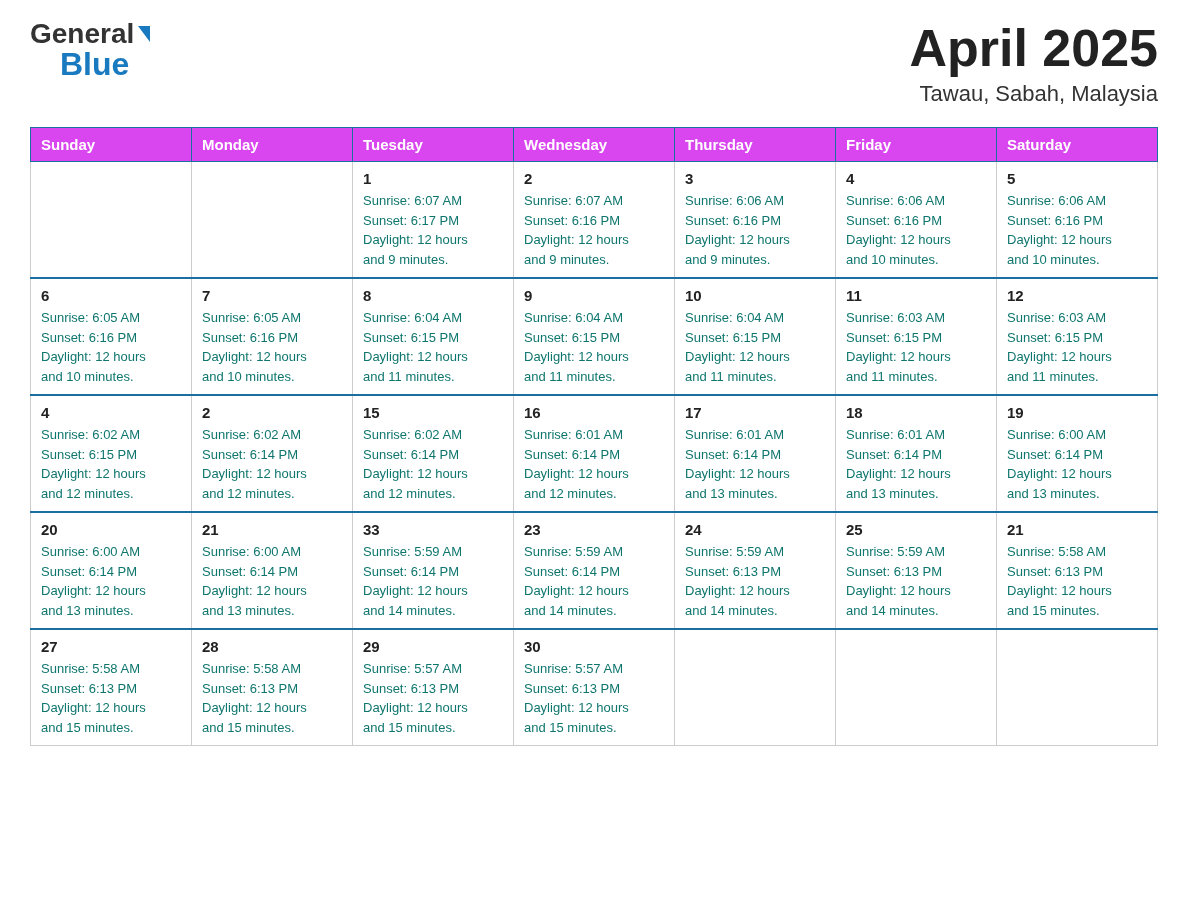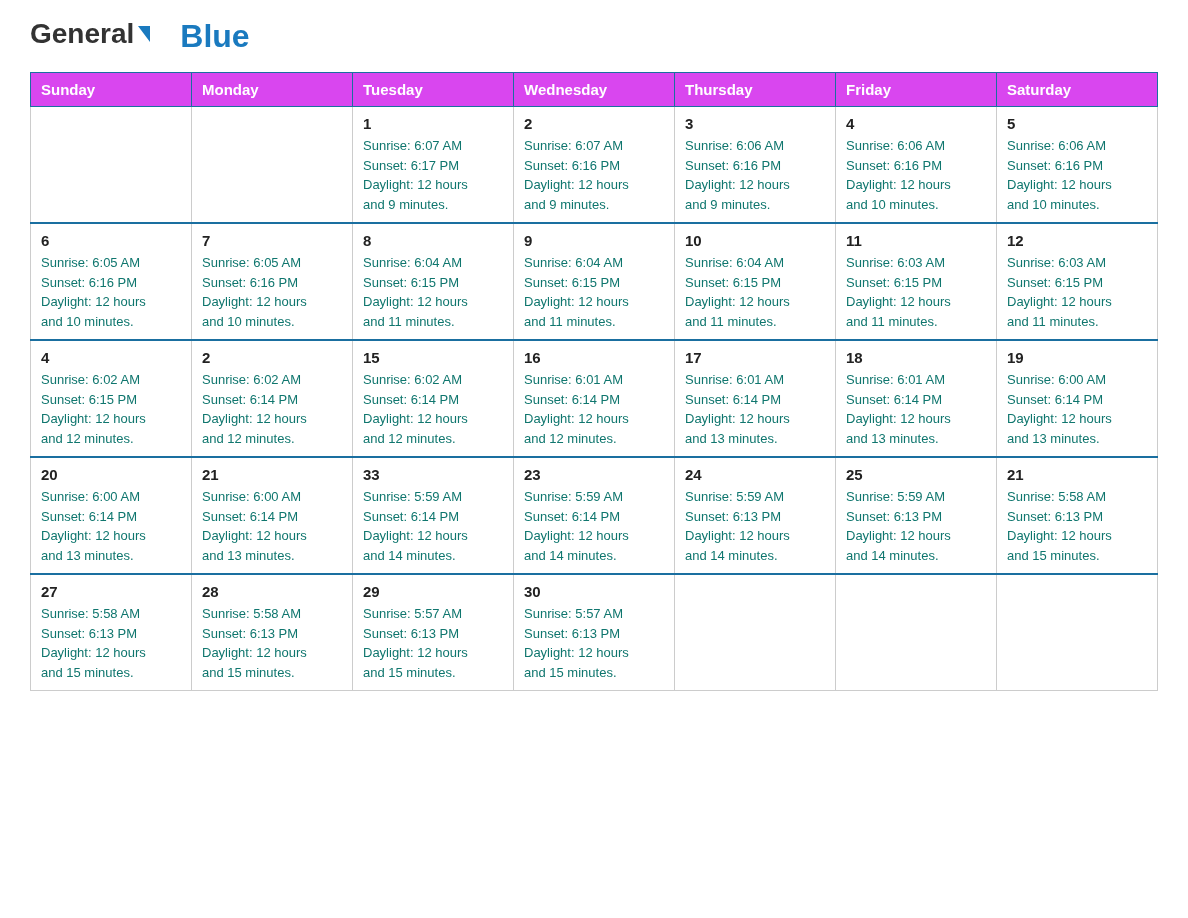--- a/index.html
+++ b/index.html
@@ -11,21 +11,21 @@
       min-height: 918px;
     }
     .header {
       display: flex;
       justify-content: space-between;
       align-items: flex-start;
       margin-bottom: 20px;
     }
     .logo {
       display: flex;
-      flex-direction: row;
+      flex-direction: column;
       align-items: flex-start;
     }
     .logo-general {
       font-size: 28px;
       font-weight: bold;
       color: #333;
       line-height: 1;
     }
     .logo-blue {
       font-size: 32px;
@@ -106,20 +106,24 @@
 </head>
 <body>
 
 <div class="header">
   <div class="logo">
     <div class="logo-top-row">
       <span class="logo-general">General</span>
       <span class="logo-arrow"></span>
     </div>
     <span class="logo-blue">Blue</span>
+  </div>
+  <div class="title-block">
+    <div class="title-month">April 2025</div>
+    <div class="title-location">Tawau, Sabah, Malaysia</div>
   </div>
 </div>
 
 <table class="calendar-table">
   <thead>
     <tr>
     <th>Sunday</th>
         <th>Monday</th>
         <th>Tuesday</th>
         <th>Wednesday</th>

